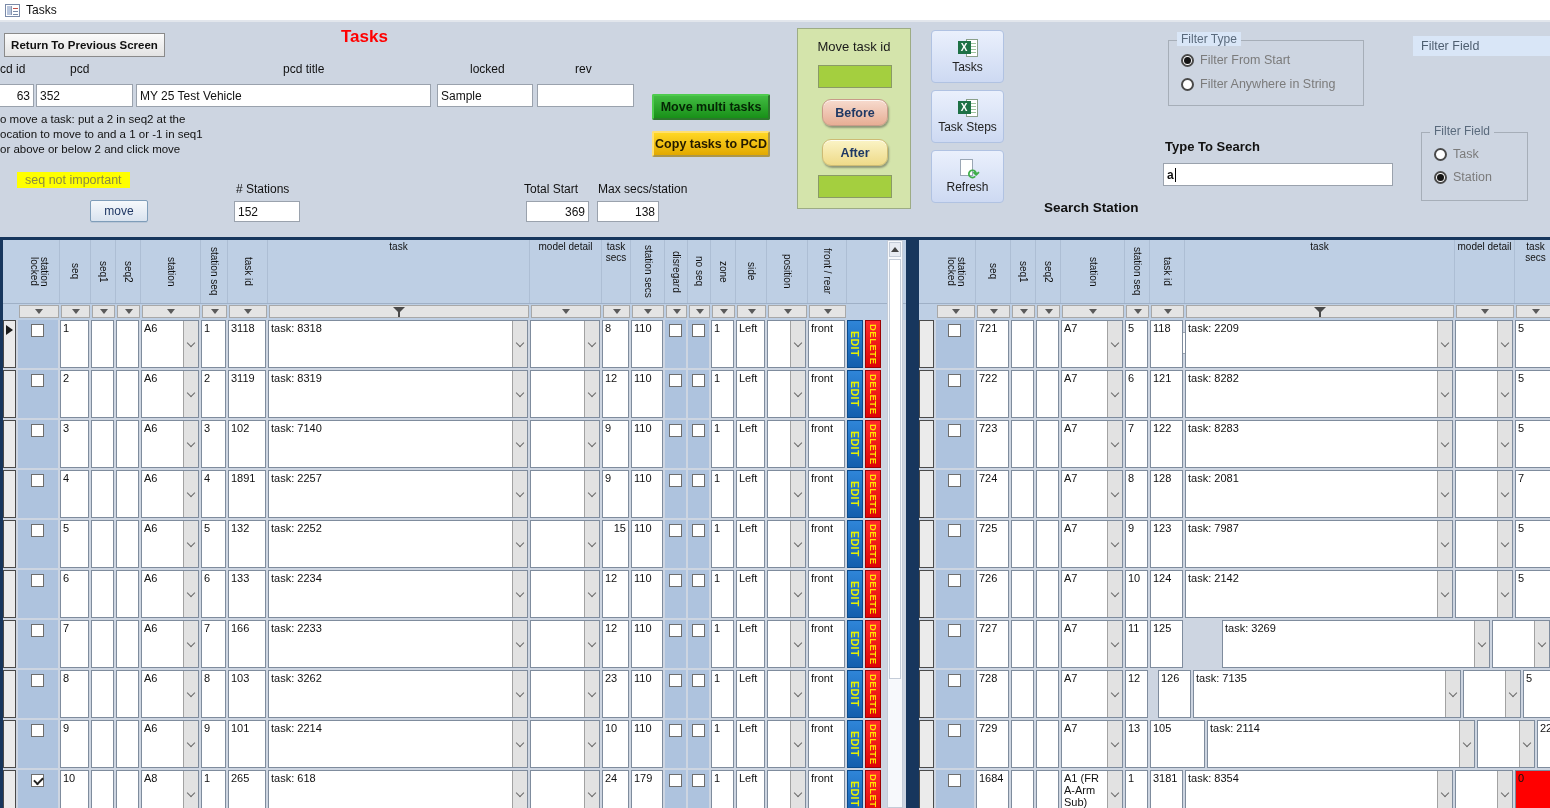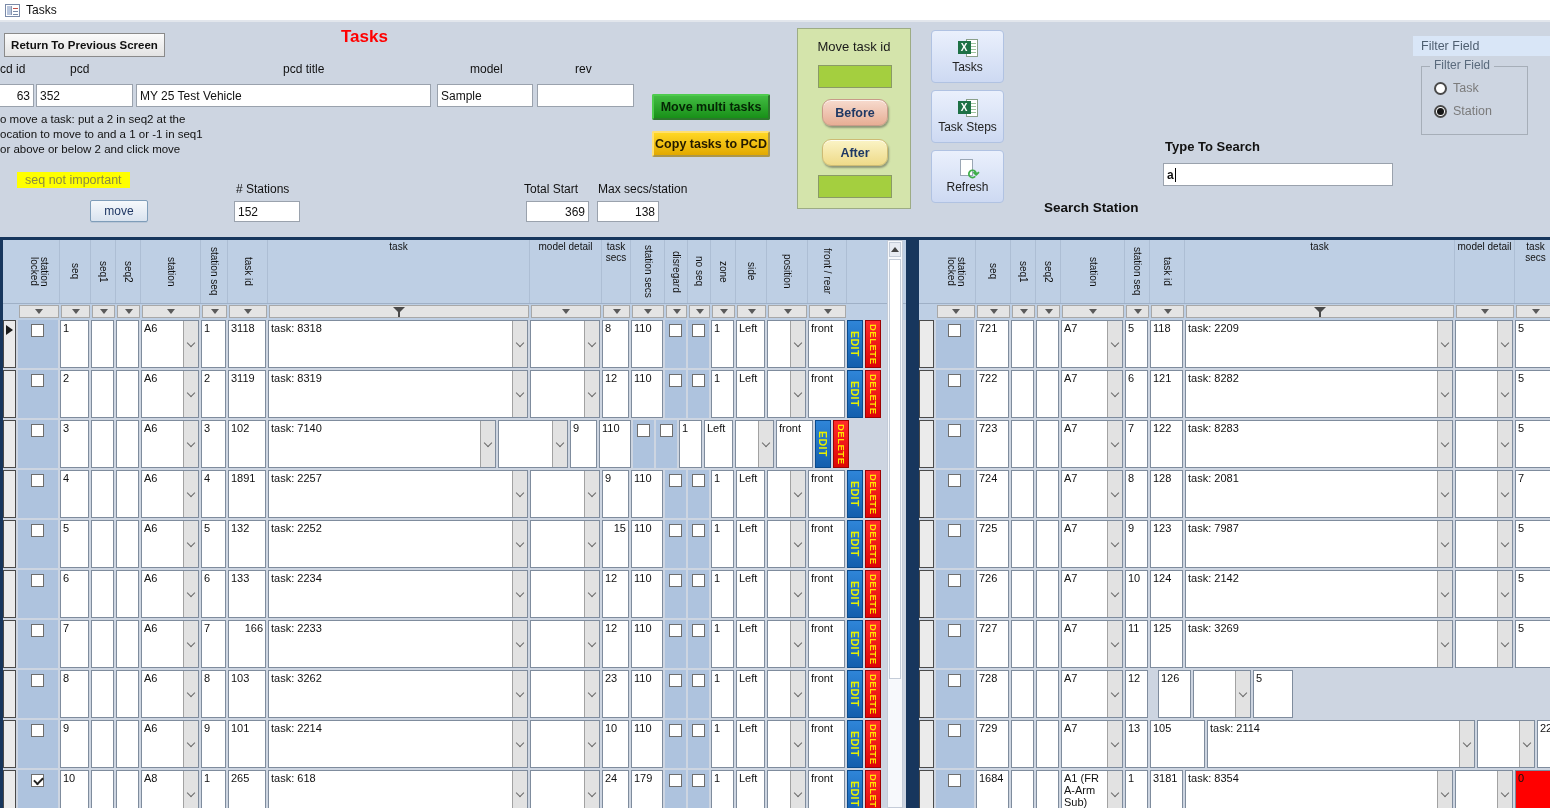--- a/index.html
+++ b/index.html
@@ -115,21 +115,21 @@
     <span>Tasks</span>
   </div>
 
   <div class="abs btn3d" style="left:4px;top:33px;width:161px;height:24px">Return To Previous Screen</div>
 
   <div class="abs title-red" style="left:341px;top:27px">Tasks</div>
 
   <div class="abs lbl" style="left:0;top:62px">cd id</div>
   <div class="abs lbl" style="left:70px;top:62px">pcd</div>
   <div class="abs lbl" style="left:283px;top:62px">pcd title</div>
-  <div class="abs lbl" style="left:470px;top:62px">model</div>
+  <div class="abs lbl" style="left:470px;top:62px">locked</div>
   <div class="abs lbl" style="left:575px;top:62px">rev</div>
 
   <div class="abs inp" style="left:-16px;top:84px;width:50px;height:23px;justify-content:flex-end">63</div>
   <div class="abs inp" style="left:36px;top:84px;width:97px;height:23px">352</div>
   <div class="abs inp" style="left:136px;top:84px;width:295px;height:23px">MY 25 Test Vehicle</div>
   <div class="abs inp" style="left:437px;top:84px;width:96px;height:23px">Sample</div>
   <div class="abs inp" style="left:537px;top:84px;width:97px;height:23px"></div>
 
   <div class="abs" style="left:0;top:112px;font-size:11.5px;line-height:15px">
     <div>o move a task: put a 2 in seq2 at the</div>
@@ -175,20 +175,31 @@
     <span>Task Steps</span>
   </div>
   <div class="abs bluebtn" style="left:931px;top:150px;width:73px;height:53px">
     <span class="refricon">
         <span class="page"></span>
         <span class="arrows">⟳</span>
       </span>
     <span>Refresh</span>
   </div>
 
+  <div class="abs groupbox" style="left:1168px;top:40px;width:196px;height:66px">
+    <div class="legend">Filter Type</div>
+    <div class="radiorow" style="left:12px;top:12px">
+      <span class="radio on"></span>
+      <span class="radiolbl">Filter From Start</span>
+    </div>
+    <div class="radiorow" style="left:12px;top:36px">
+      <span class="radio"></span>
+      <span class="radiolbl">Filter Anywhere in String</span>
+    </div>
+  </div>
 
   <div class="abs bluecaption" style="left:1413px;top:36px;width:137px;height:20px">Filter Field</div>
   <div class="abs groupbox" style="left:1421px;top:66px;width:107px;height:69px">
     <div class="legend" style="background:#cdd5e1;color:#5a6a7c">Filter Field</div>
     <div class="radiorow" style="left:12px;top:14px">
       <span class="radio"></span>
       <span class="radiolbl">Task</span>
     </div>
     <div class="radiorow" style="left:12px;top:37px">
       <span class="radio on"></span>
@@ -448,21 +459,21 @@
           <span class="cb"></span>
         </div>
         <div class="cell c-white" style="width: 29px;"><span>3</span></div>
         <div class="cell c-white" style="width: 23px;"><span></span></div>
         <div class="cell c-white" style="width: 23px;"><span></span></div>
         <div class="cell c-white" style="padding-right: 16px; width: 58px;"><span>A6</span><span class="dd">
             <span class="chev"></span>
           </span></div>
         <div class="cell c-white" style="width: 25px;"><span>3</span></div>
         <div class="cell c-white" style="width: 38px;"><span>102</span></div>
-        <div class="cell c-white" style="padding-right: 16px; width: 228px;"><span>task: 7140</span><span class="dd">
+        <div class="cell c-white" style="padding-right: 16px; width: 260px;"><span>task: 7140</span><span class="dd">
             <span class="chev"></span>
           </span></div>
         <div class="cell c-white" style="padding-right: 16px; width: 70px;"><span></span><span class="dd">
             <span class="chev"></span>
           </span></div>
         <div class="cell c-white" style="width: 27px;"><span>9</span></div>
         <div class="cell c-white" style="width: 32px;"><span>110</span></div>
         <div class="cell c-blue" style="width: 21px;">
           <span class="cb"></span>
         </div>
@@ -607,21 +618,21 @@
         <div class="cell c-blue" style="width: 40px;">
           <span class="cb"></span>
         </div>
         <div class="cell c-white" style="width: 29px;"><span>7</span></div>
         <div class="cell c-white" style="width: 23px;"><span></span></div>
         <div class="cell c-white" style="width: 23px;"><span></span></div>
         <div class="cell c-white" style="padding-right: 16px; width: 58px;"><span>A6</span><span class="dd">
             <span class="chev"></span>
           </span></div>
         <div class="cell c-white" style="width: 25px;"><span>7</span></div>
-        <div class="cell c-white" style="width: 38px; text-align: right;"><span>166</span></div>
+        <div class="cell c-white" style="width: 38px;"><span>166</span></div>
         <div class="cell c-white" style="width: 260px;"><span>task: 2233</span><span class="dd">
             <span class="chev"></span>
           </span></div>
         <div class="cell c-white" style="padding-right: 16px; width: 70px;"><span></span><span class="dd">
             <span class="chev"></span>
           </span></div>
         <div class="cell c-white" style="width: 27px;"><span>12</span></div>
         <div class="cell c-white" style="width: 32px;"><span>110</span></div>
         <div class="cell c-blue" style="width: 21px;">
           <span class="cb"></span>
@@ -982,41 +993,44 @@
           <span class="cb"></span>
         </div>
         <div class="cell c-white" style="width: 33px;"><span>727</span></div>
         <div class="cell c-white" style="width: 23px;"><span></span></div>
         <div class="cell c-white" style="width: 23px;"><span></span></div>
         <div class="cell c-white c-pink" style="padding-right: 16px; width: 62px;"><span>A7</span><span class="dd">
             <span class="chev"></span>
           </span></div>
         <div class="cell c-white" style="width: 23px;"><span>11</span></div>
         <div class="cell c-white" style="width: 33px;"><span>125</span></div>
-        <div class="cell c-white" style="padding-right: 8px; width: 268px;"><span>task: 3269</span><span class="dd">
+        <div class="cell c-white" style="padding-right: 8px; width: 268px; margin-left: 37px;"><span>task: 3269</span><span class="dd">
             <span class="chev"></span>
           </span></div>
         <div class="cell c-white" style="padding-right: 16px; width: 58px;"><span></span><span class="dd">
             <span class="chev"></span>
           </span></div>
         <div class="cell c-white" style="width: 40px;"><span>5</span></div>
       </div>
       <div class="grow">
         <div class="cell c-sel" style="width: 15px;"></div>
         <div class="cell c-blue" style="width: 38px;">
           <span class="cb"></span>
         </div>
         <div class="cell c-white" style="width: 33px;"><span>728</span></div>
         <div class="cell c-white" style="width: 23px;"><span></span></div>
         <div class="cell c-white" style="width: 23px;"><span></span></div>
         <div class="cell c-white c-pink" style="padding-right: 16px; width: 62px;"><span>A7</span><span class="dd">
             <span class="chev"></span>
           </span></div>
         <div class="cell c-white" style="width: 23px;"><span>12</span></div>
         <div class="cell c-white" style="width: 33px; margin-left: 8px;"><span>126</span></div>
+        <div class="cell c-white" style="padding-right: 16px; width: 268px;"><span>task: 7135</span><span class="dd">
+            <span class="chev"></span>
+          </span></div>
         <div class="cell c-white" style="padding-right: 16px; width: 58px;"><span></span><span class="dd">
             <span class="chev"></span>
           </span></div>
         <div class="cell c-white" style="width: 40px;"><span>5</span></div>
       </div>
       <div class="grow">
         <div class="cell c-sel" style="width: 15px;"></div>
         <div class="cell c-blue" style="width: 38px;">
           <span class="cb"></span>
         </div>

